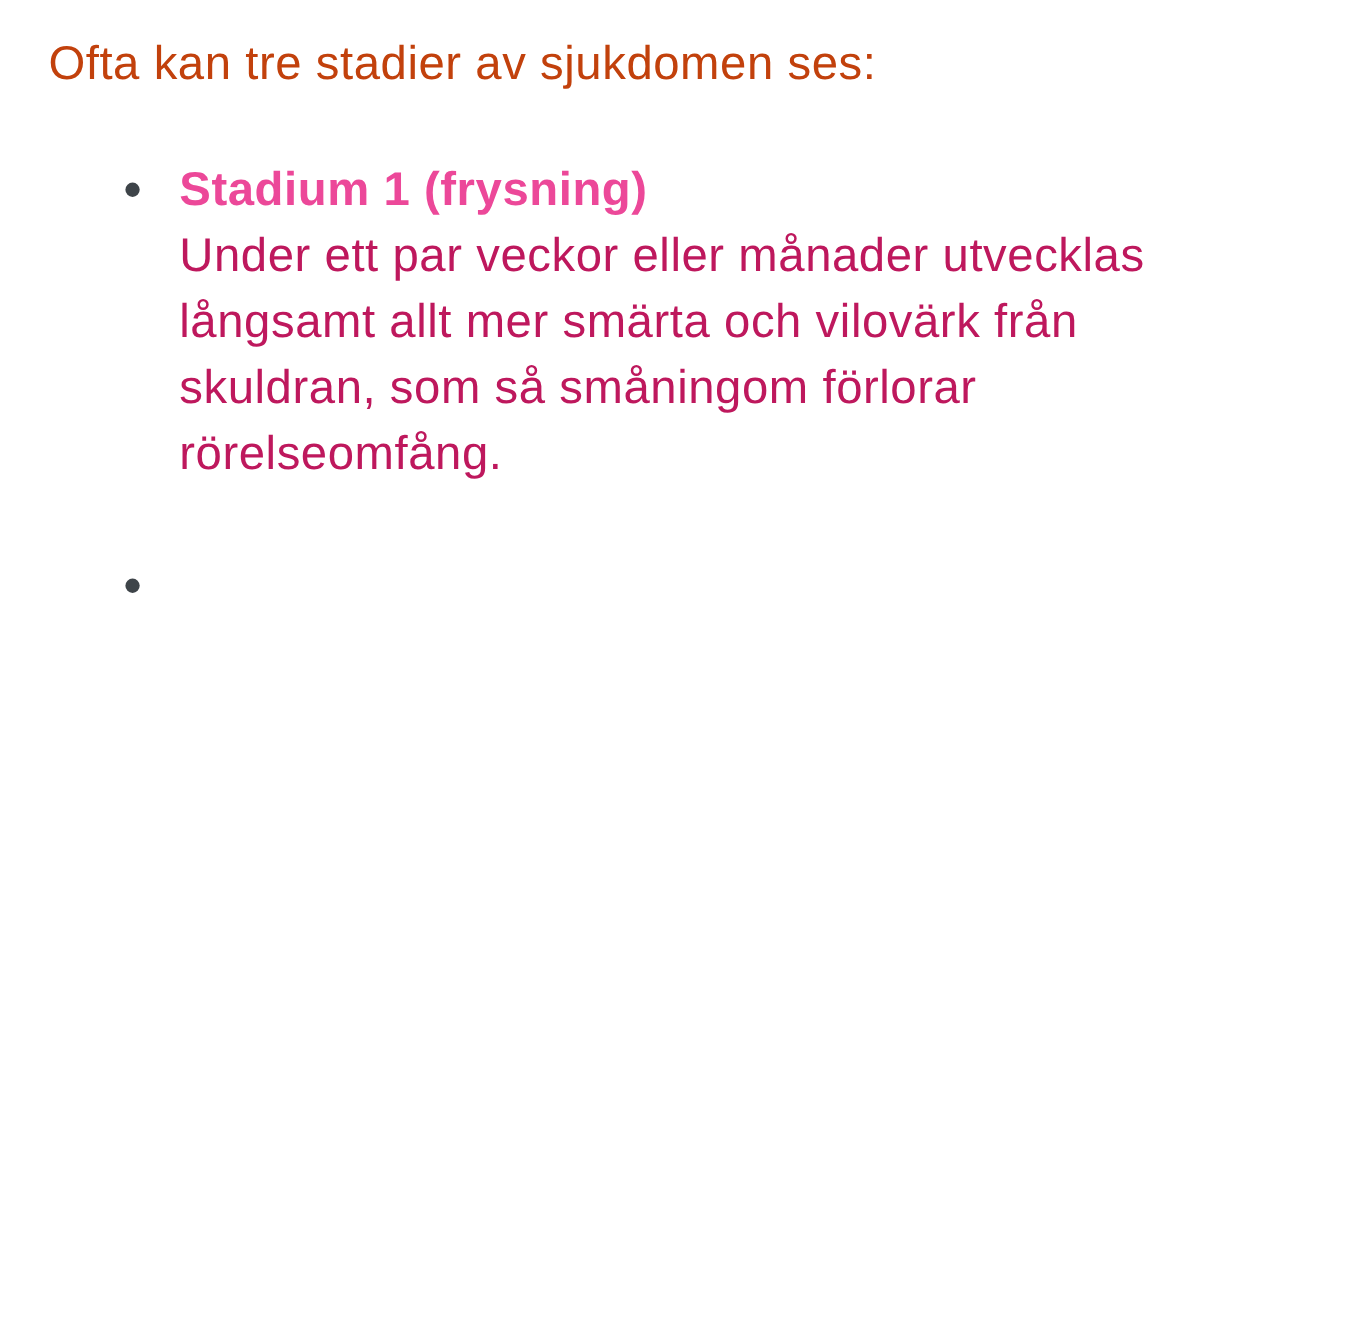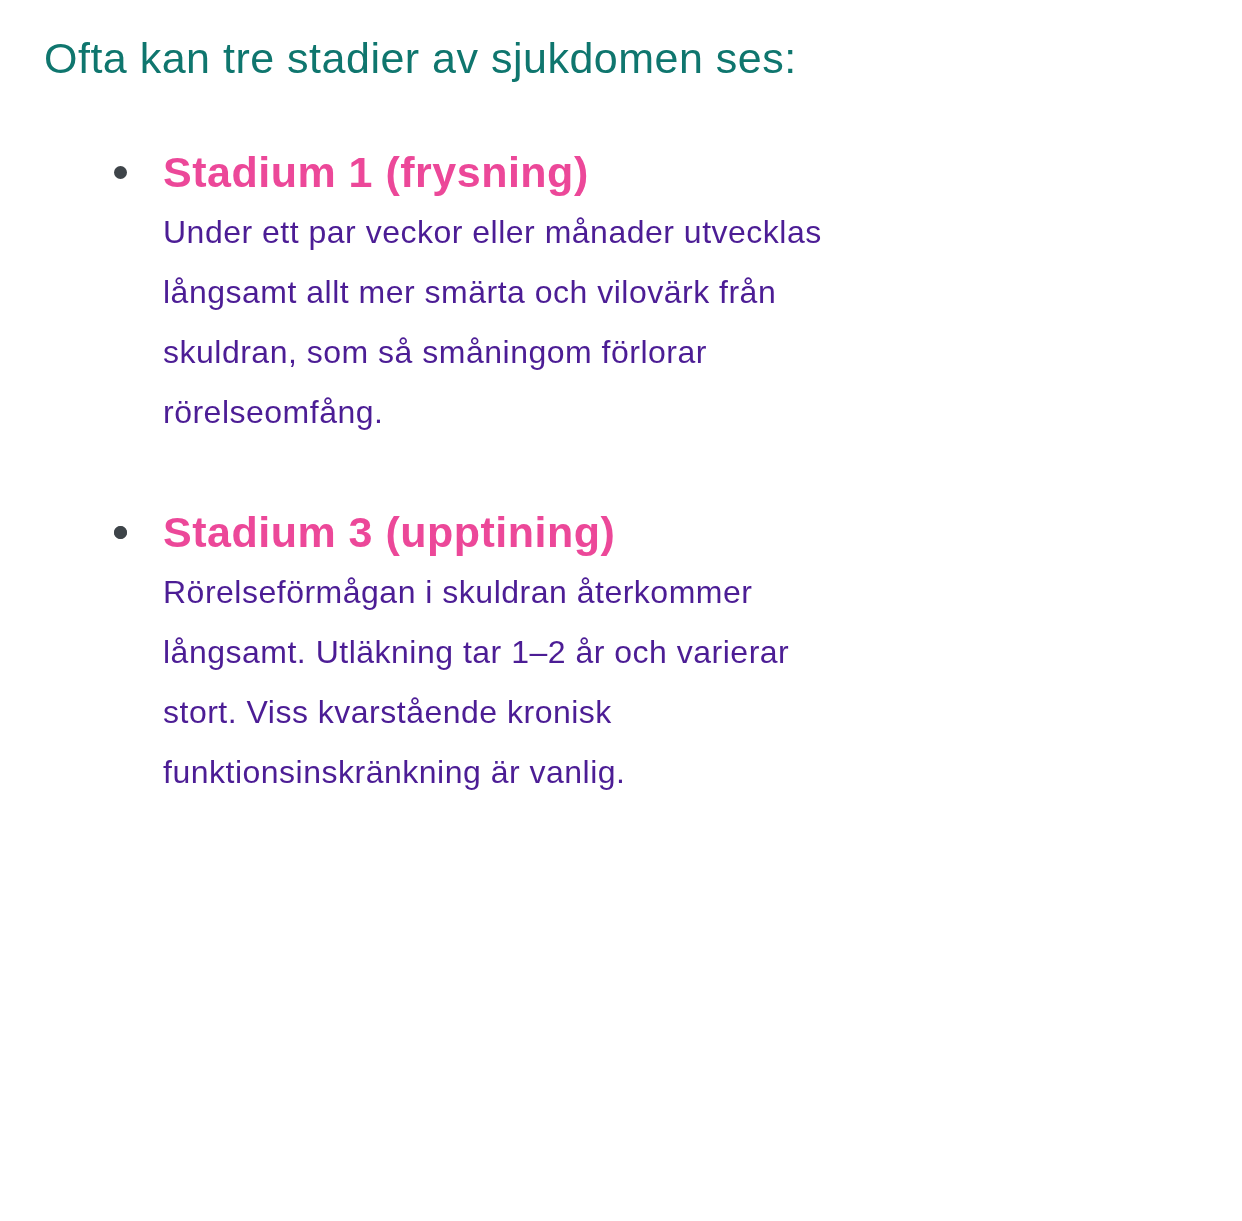--- a/index.html
+++ b/index.html
@@ -18,21 +18,21 @@
   .page {
     box-sizing: border-box;
     width: 1242px;
     height: 1221px;
     padding: 28px 40px 0 44px;
   }
   .intro {
     font-size: 43px;
     line-height: 60px;
     letter-spacing: 0.5px;
-    color: #0f766e;
+    color: #c2410c;
     font-weight: 400;
     margin: 0;
     white-space: pre;
   }
   ul.stage-list {
     list-style: none;
     margin: 54px 0 0 0;
     padding: 0;
   }
   ul.stage-list li.stage-item {
@@ -51,25 +51,25 @@
   }
   .stage-title {
     font-size: 43px;
     line-height: 60px;
     letter-spacing: 0.5px;
     font-weight: 700;
     color: #ec4899;
     white-space: pre;
   }
   .stage-desc {
-    font-size: 32px;
+    font-size: 43px;
     line-height: 60px;
     letter-spacing: 0.5px;
     font-weight: 400;
-    color: #4c1d95;
+    color: #be185d;
     white-space: pre; 
   }
 </style>
 </head>
 <body>
 
 <div class="page">
 
   <p class="intro">Ofta kan tre stadier av sjukdomen ses:</p>
 
@@ -81,23 +81,15 @@
       <div class="stage-desc">Under ett par veckor eller månader utvecklas
 långsamt allt mer smärta och vilovärk från
 skuldran, som så småningom förlorar
 rörelseomfång.</div>
     </li>
 
     <li class="stage-item">
       <span class="bullet-dot"></span>
     </li>
 
-    <li class="stage-item">
-      <span class="bullet-dot"></span>
-      <div class="stage-title">Stadium 3 (upptining)</div>
-      <div class="stage-desc">Rörelseförmågan i skuldran återkommer
-långsamt. Utläkning tar 1–2 år och varierar
-stort. Viss kvarstående kronisk
-funktionsinskränkning är vanlig.</div>
-    </li>
 
   </ul>
 </div>
 
 </body></html>

